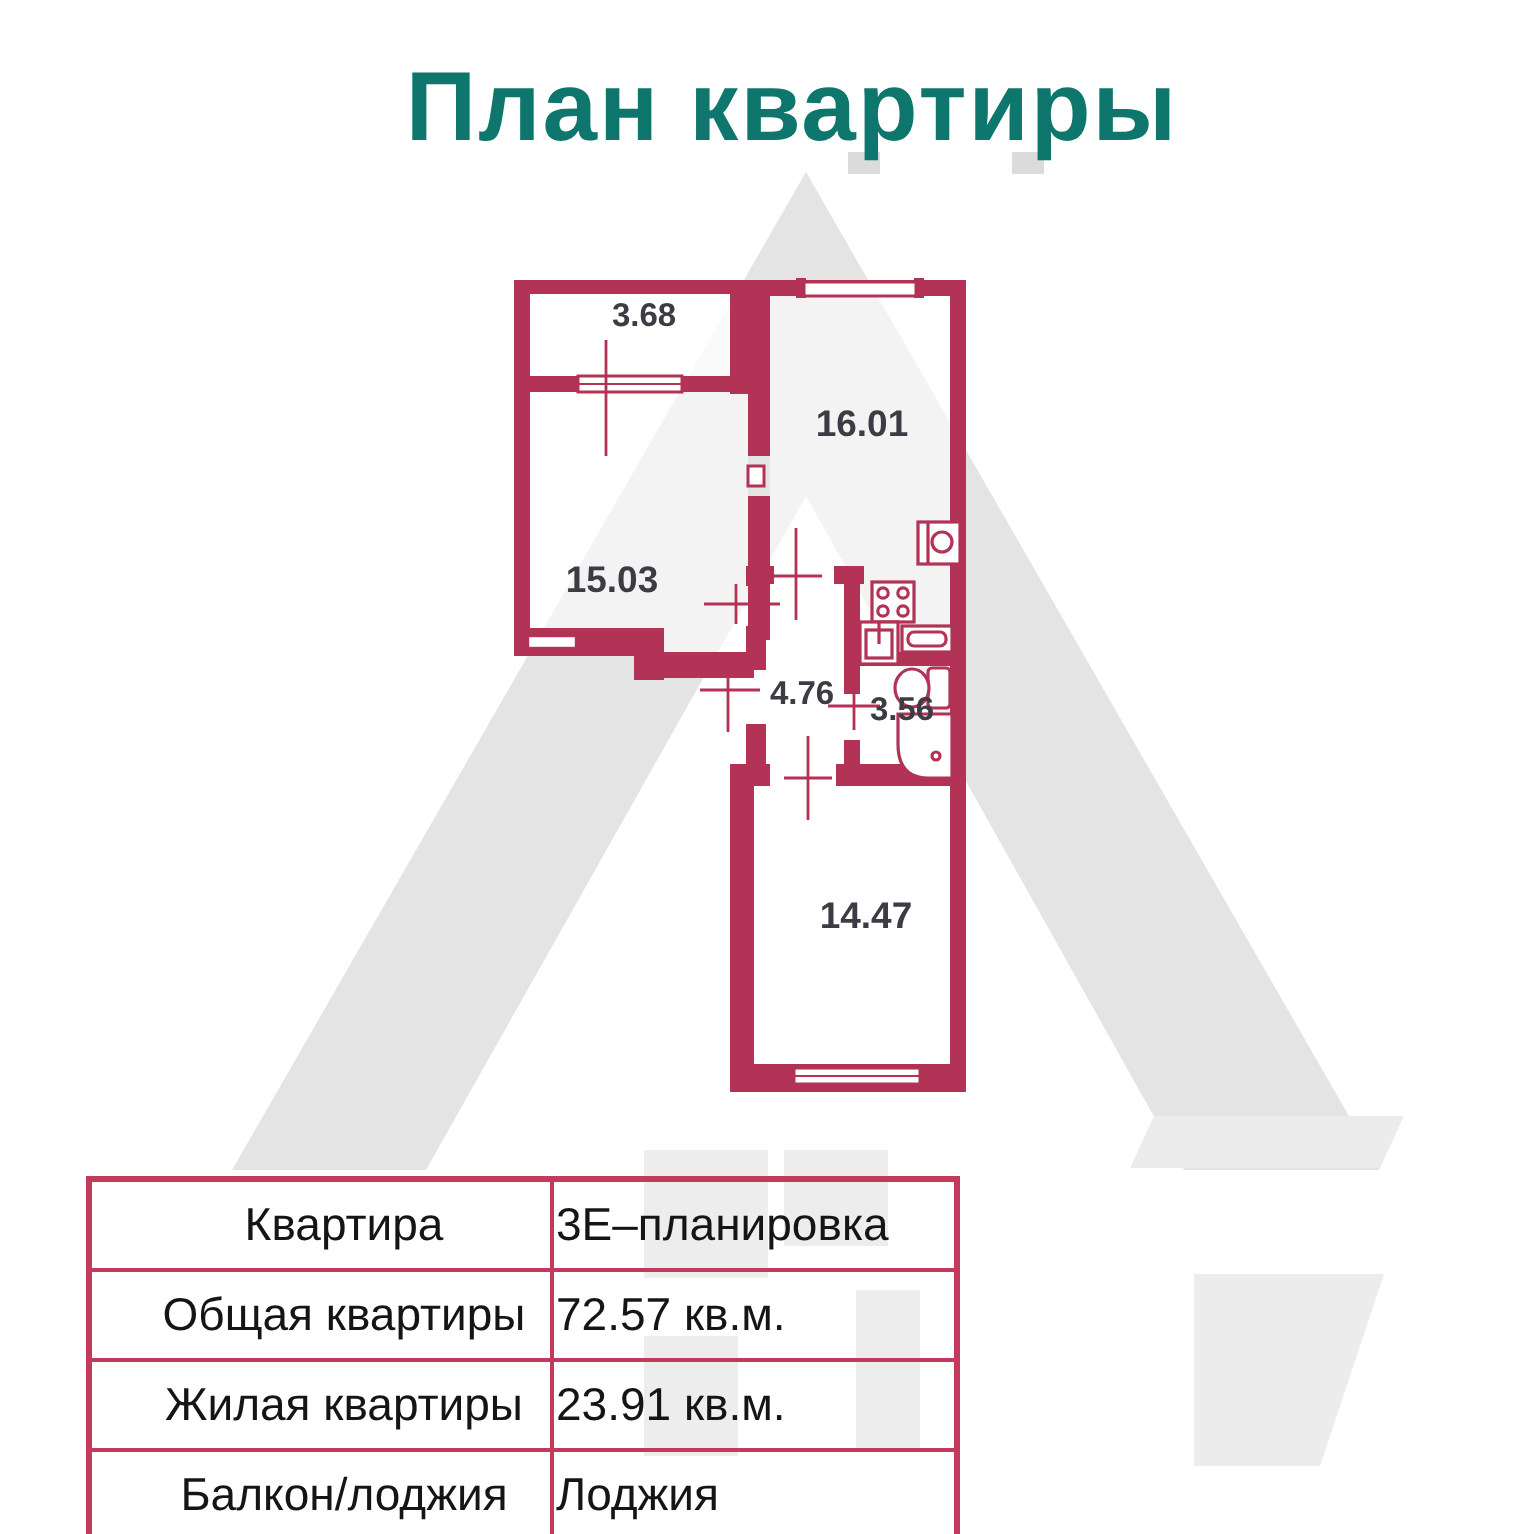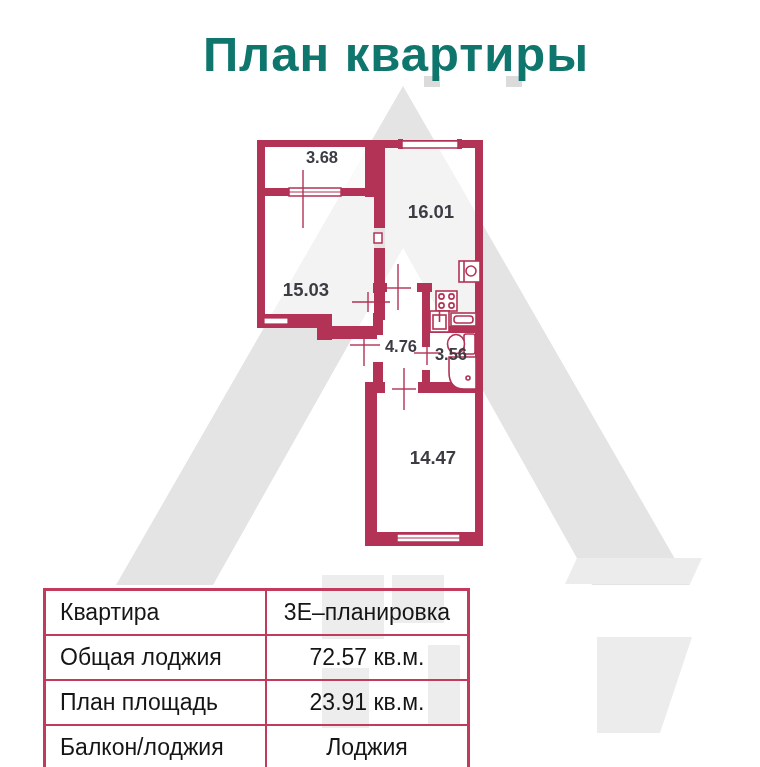--- a/index.html
+++ b/index.html
@@ -19,22 +19,22 @@
   
   table.info-table{
     position:absolute;left:43px;top:588px;width:402px;height:165px;
     border-collapse:collapse;table-layout:fixed;background:transparent;
   }
   table.info-table td{
     border:2px solid #c23a5c;font-size:23px;color:#151515;
     height:41px;vertical-align:middle;background:transparent;
   }
   table.info-table{border:3px solid #c23a5c;}
-  td.c-label{padding-left:14px;text-align:left;width:204px;}
-  td.c-value{text-align:center;width:198px;}
+  td.c-label{padding-left:24px;text-align:center;width:204px;}
+  td.c-value{text-align:left;width:198px;}
 </style>
 </head>
 <body>
 
 <svg class="plan-canvas" width="760" height="767" viewBox="0 0 760 767">
 
   <g>
     <path d="M403,86 L690,585 L116,585 Z M403,248 L592,585 L213,585 Z" fill="#e5e4e4" fill-rule="evenodd"></path>
     <rect x="424" y="76" width="16" height="11" fill="#dcdbdb"></rect>
     <rect x="506" y="76" width="16" height="11" fill="#dcdbdb"></rect>
@@ -164,25 +164,25 @@
 
 <div class="page-title">План квартиры</div>
 
 <table class="info-table">
   <tbody>
     <tr>
       <td class="c-label">Квартира</td>
       <td class="c-value">3Е–планировка</td>
     </tr>
     <tr>
-      <td class="c-label">Общая лоджия</td>
+      <td class="c-label">Общая квартиры</td>
       <td class="c-value">72.57 кв.м.</td>
     </tr>
     <tr>
-      <td class="c-label">План площадь</td>
+      <td class="c-label">Жилая квартиры</td>
       <td class="c-value">23.91 кв.м.</td>
     </tr>
     <tr>
       <td class="c-label">Балкон/лоджия</td>
       <td class="c-value">Лоджия</td>
     </tr>
   </tbody>
 </table>
 
 </body></html>

